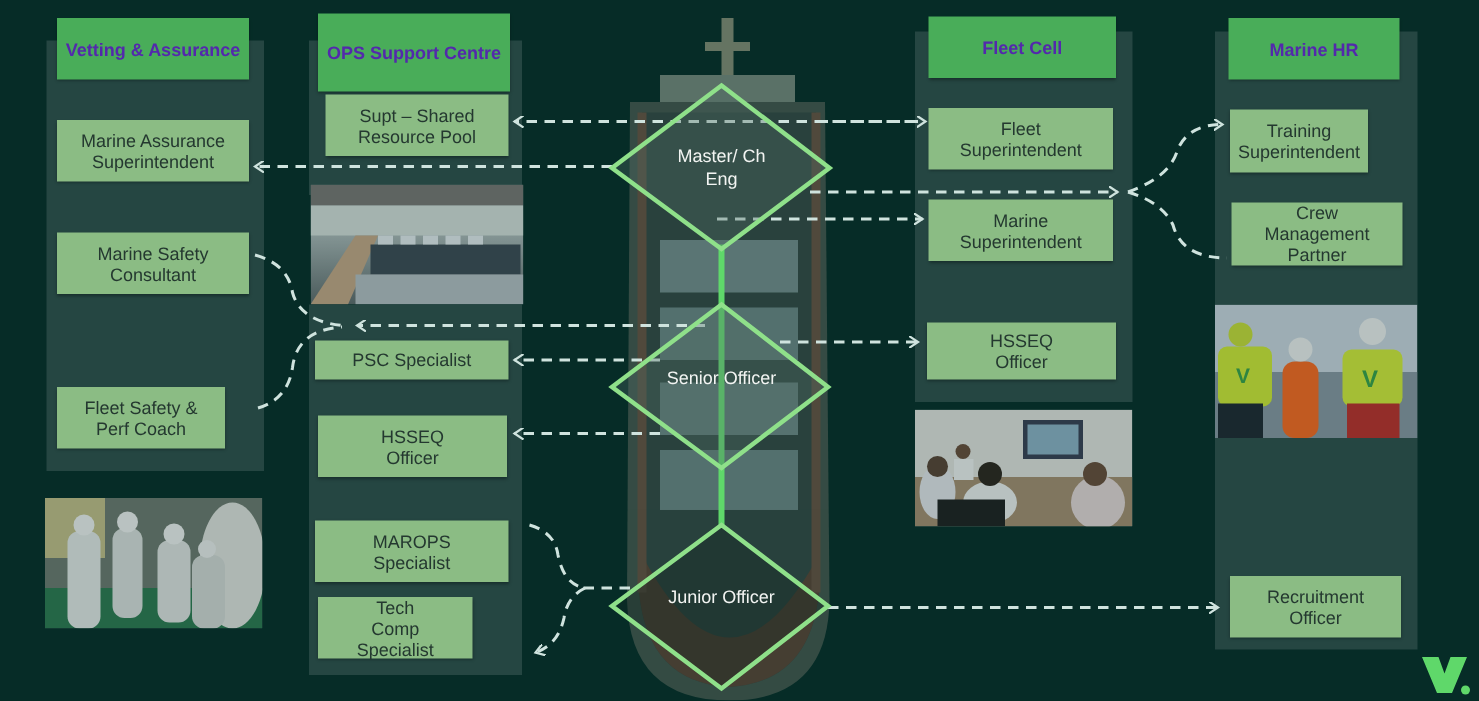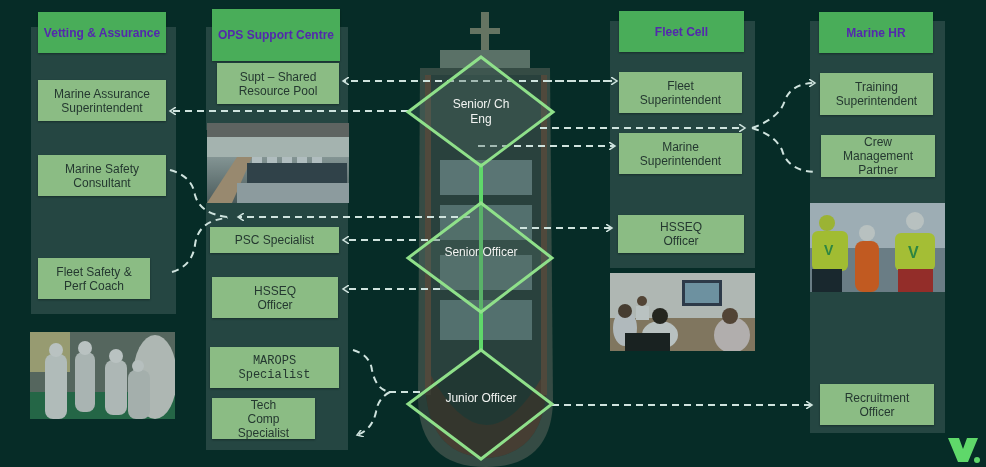--- a/index.html
+++ b/index.html
@@ -26,28 +26,28 @@
 <div class="hdr" style="left:619px;top:11px;width:125px;height:41px;">Fleet Cell</div>
 <div class="hdr" style="left:819px;top:12px;width:114px;height:41px;">Marine HR</div>
 
 <div class="box" style="left:38px;top:80px;width:128px;height:41px;padding:0 6px;box-sizing:border-box;">Marine Assurance Superintendent</div>
 <div class="box" style="left:38px;top:155px;width:128px;height:41px;padding:0 10px;box-sizing:border-box;">Marine Safety Consultant</div>
 <div class="box" style="left:38px;top:258px;width:112px;height:41px;padding:0 8px;box-sizing:border-box;">Fleet Safety &amp; Perf Coach</div>
 
 <div class="box" style="left:217px;top:63px;width:122px;height:41px;padding:0 12px;box-sizing:border-box;">Supt – Shared Resource Pool</div>
 <div class="box" style="left:210px;top:227px;width:129px;height:26px;">PSC Specialist</div>
 <div class="box" style="left:212px;top:277px;width:126px;height:41px;padding:0 40px;box-sizing:border-box;">HSSEQ Officer</div>
-<div class="box" style="left:210px;top:347px;width:129px;height:41px;padding:0 44px;box-sizing:border-box;font-family:Liberation Mono, monospace;">MAROPS Specialist</div>
+<div class="box" style="left:210px;top:347px;width:129px;height:41px;padding:0 44px;box-sizing:border-box;">MAROPS Specialist</div>
 <div class="box" style="left:212px;top:398px;width:103px;height:41px;padding:0 28px;box-sizing:border-box;">Tech Comp Specialist</div>
 
 <div class="box" style="left:619px;top:72px;width:123px;height:41px;padding:0 8px;box-sizing:border-box;">Fleet Superintendent</div>
 <div class="box" style="left:619px;top:133px;width:123px;height:41px;padding:0 8px;box-sizing:border-box;">Marine Superintendent</div>
 <div class="box" style="left:618px;top:215px;width:126px;height:38px;padding:0 40px;box-sizing:border-box;">HSSEQ Officer</div>
 
-<div class="box" style="left:820px;top:73px;width:113px;height:42px;padding:0 0;box-sizing:border-box;">Training Superintendent</div>
+<div class="box" style="left:820px;top:73px;width:92px;height:42px;padding:0 0;box-sizing:border-box;">Training Superintendent</div>
 <div class="box" style="left:821px;top:135px;width:114px;height:42px;padding:0 10px;box-sizing:border-box;">Crew Management Partner</div>
 <div class="box" style="left:820px;top:384px;width:114px;height:41px;padding:0 20px;box-sizing:border-box;">Recruitment Officer</div>
 
 <div class="photo" style="left:207px;top:123px;width:142px;height:80px;">
   <svg width="142" height="80" viewBox="0 0 142 80">
     <defs>
         <linearGradient id="og" x1="0" y1="0" x2="0" y2="1">
           <stop offset="0" stop-color="#8a8e8c"></stop>
           <stop offset="0.35" stop-color="#b7c2c2"></stop>
           <stop offset="1" stop-color="#606a6c"></stop>
@@ -165,20 +165,20 @@
     <line x1="552" y1="405" x2="812" y2="405" marker-end="url(#ah)"></line>
   </g>
 
   <line x1="481" y1="163" x2="481" y2="350" stroke="#5fd86a" stroke-width="4"></line>
 
   <polygon points="481,57 553,112 481,166 408,112" fill="rgba(80,110,100,0.35)" stroke="#8fe08a" stroke-width="3"></polygon>
   <polygon points="481,203 552,258 481,312 408,258" fill="rgba(80,110,100,0.35)" stroke="#8fe08a" stroke-width="3"></polygon>
   <polygon points="481,350 552,404 481,459 408,404" fill="rgba(20,40,35,0.35)" stroke="#8fe08a" stroke-width="3"></polygon>
 </svg>
 
-<div class="dtext" style="left:441px;top:97px;width:80px;">Senior/ Ch Eng</div>
+<div class="dtext" style="left:441px;top:97px;width:80px;">Master/ Ch Eng</div>
 <div class="dtext" style="left:441px;top:245px;width:80px;">Senior Officer</div>
 <div class="dtext" style="left:441px;top:391px;width:80px;">Junior Officer</div>
 
 <svg width="34" height="28" viewBox="0 0 34 28" style="position:absolute;left:946px;top:436px;">
   <path d="M2,2 L13,2 L17,13 L21,2 L32,2 L22,26 L12,26 Z" fill="#5fd86a"></path>
   <circle cx="31" cy="24" r="3" fill="#5fd86a"></circle>
 </svg>
 
 </body></html>

